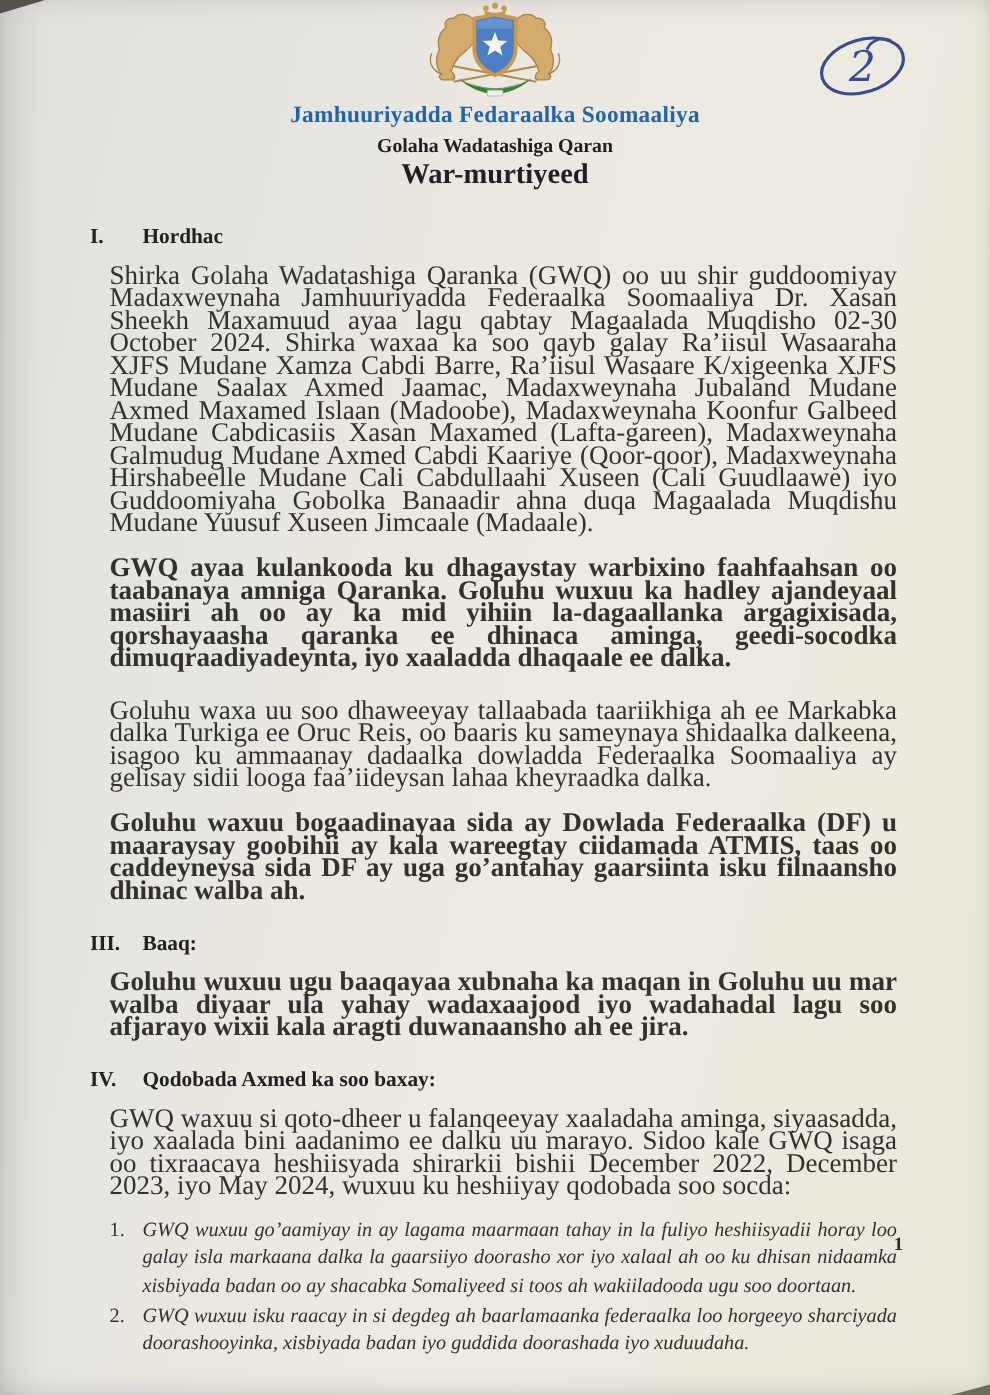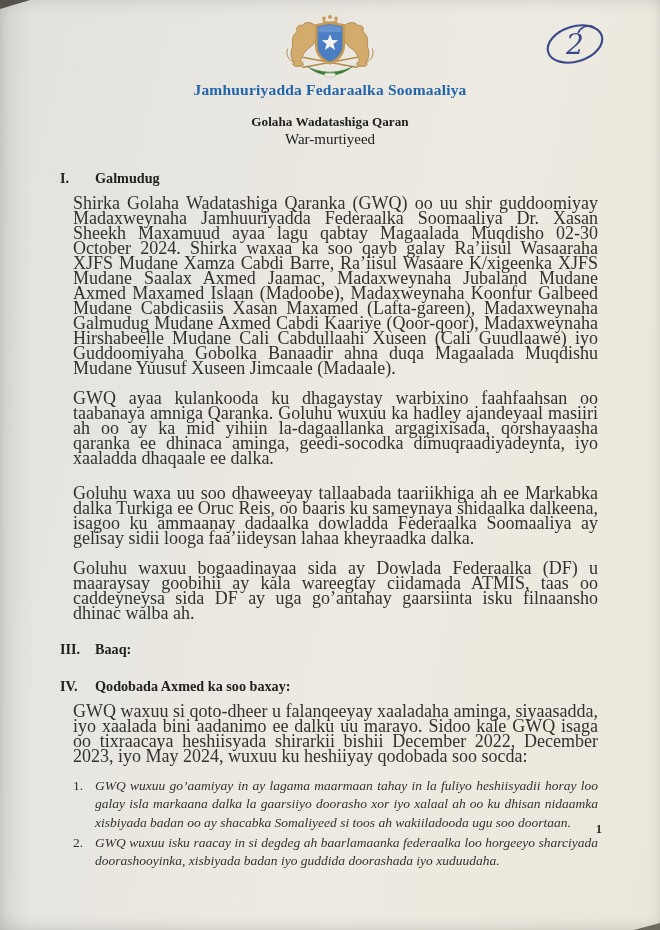--- a/index.html
+++ b/index.html
@@ -26,31 +26,31 @@
     border-top: 9px solid #55524b;
     border-right: 30px solid transparent;
   }
   .corner-br {
     position: absolute; bottom: 0; right: 0;
     width: 0; height: 0;
     border-bottom: 7px solid #6e6a60;
     border-left: 26px solid transparent;
   }
   
-  .doc-header { text-align: center; padding-top: 13px; }
+  .doc-header { text-align: center; padding-top: 0; }
   .emblem-wrap { line-height: 0; }
   .doc-title {
     margin-top: 2px;
     color: #2264aa;
     font-size: 15.5px;
     font-weight: bold;
     letter-spacing: 0.2px;
   }
-  .doc-sub1 { margin-top: 15px; font-size: 13.2px; font-weight: bold; color: #21201c; }
-  .doc-sub2 { margin-top: 1px; font-size: 15px; font-weight: normal; color: #21201c; }
+  .doc-sub1 { margin-top: 3px; font-size: 13.2px; font-weight: bold; color: #21201c; }
+  .doc-sub2 { margin-top: 1px; font-size: 19px; font-weight: bold; color: #21201c; }
   
   .handwritten {
     position: absolute; top: 15px; right: 44px;
     width: 82px; height: 58px;
   }
   
   .content { padding: 22px 62px 0 60px; }
   .doc-section { margin-top: 20px; }
   .doc-section:first-child { margin-top: 0; }
   .sec-head { display: flex; margin-bottom: 9px; }
@@ -59,21 +59,21 @@
     font-weight: bold; font-size: 14.2px; color: #23211d;
   }
   .sec-title { font-weight: bold; font-size: 14.2px; color: #23211d; }
   .para {
     margin: 0 0 15px 13px;
     font-size: 18px;
     line-height: 15px;
     text-align: justify;
     color: #33312c;
   }
-  .para:last-child { margin-bottom: 0; }
+  .para:last-child { margin-bottom: 0; font-weight: bold; }
   .num-list { margin: -2px 0 0 13px; padding: 0; list-style: none; }
   .list-item { display: flex; margin-top: 2px; }
   .li-num {
     flex: 0 0 22px; width: 22px;
     font-size: 13.5px; line-height: 18.3px; color: #33312c;
   }
   .li-text {
     flex: 1;
     font-size: 13.5px; line-height: 18.3px;
     text-align: justify; color: #33312c; font-style: italic;
@@ -134,36 +134,37 @@
     <div class="doc-title">Jamhuuriyadda Fedaraalka Soomaaliya</div>
     <div class="doc-sub1">Golaha Wadatashiga Qaran</div>
     <div class="doc-sub2">War-murtiyeed</div>
   </header>
 
   <main class="content">
 
     <section class="doc-section">
       <div class="sec-head">
         <span class="sec-num">I.</span>
-        <span class="sec-title">Galmudug</span>
+        <span class="sec-title">Hordhac</span>
       </div>
       <p class="para">Shirka Golaha Wadatashiga Qaranka (GWQ) oo uu shir guddoomiyay Madaxweynaha Jamhuuriyadda Federaalka Soomaaliya Dr. Xasan Sheekh Maxamuud ayaa lagu qabtay Magaalada Muqdisho 02-30 October 2024. Shirka waxaa ka soo qayb galay Ra’iisul Wasaaraha XJFS Mudane Xamza Cabdi Barre, Ra’iisul Wasaare K/xigeenka XJFS Mudane Saalax Axmed Jaamac, Madaxweynaha Jubaland Mudane Axmed Maxamed Islaan (Madoobe), Madaxweynaha Koonfur Galbeed Mudane Cabdicasiis Xasan Maxamed (Lafta-gareen), Madaxweynaha Galmudug Mudane Axmed Cabdi Kaariye (Qoor-qoor), Madaxweynaha Hirshabeelle Mudane Cali Cabdullaahi Xuseen (Cali Guudlaawe) iyo Guddoomiyaha Gobolka Banaadir ahna duqa Magaalada Muqdishu Mudane Yuusuf Xuseen Jimcaale (Madaale).</p>
       <p class="para">GWQ ayaa kulankooda ku dhagaystay warbixino faahfaahsan oo taabanaya amniga Qaranka. Goluhu wuxuu ka hadley ajandeyaal masiiri ah oo ay ka mid yihiin la-dagaallanka argagixisada, qorshayaasha qaranka ee dhinaca aminga, geedi-socodka dimuqraadiyadeynta, iyo xaaladda dhaqaale ee dalka.</p>
     </section>
 
     <section class="doc-section">
       <p class="para">Goluhu waxa uu soo dhaweeyay tallaabada taariikhiga ah ee Markabka dalka Turkiga ee Oruc Reis, oo baaris ku sameynaya shidaalka dalkeena, isagoo ku ammaanay dadaalka dowladda Federaalka Soomaaliya ay gelisay sidii looga faa’iideysan lahaa kheyraadka dalka.</p>
       <p class="para">Goluhu waxuu bogaadinayaa sida ay Dowlada Federaalka (DF) u maaraysay goobihii ay kala wareegtay ciidamada ATMIS, taas oo caddeyneysa sida DF ay uga go’antahay gaarsiinta isku filnaansho dhinac walba ah.</p>
     </section>
 
     <section class="doc-section">
       <div class="sec-head">
         <span class="sec-num">III.</span>
         <span class="sec-title">Baaq:</span>
       </div>
+      <p class="para">Goluhu wuxuu ugu baaqayaa xubnaha ka maqan in Goluhu uu mar walba diyaar ula yahay wadaxaajood iyo wadahadal lagu soo afjarayo wixii kala aragti duwanaansho ah ee jira.</p>
     </section>
 
     <section class="doc-section">
       <div class="sec-head">
         <span class="sec-num">IV.</span>
         <span class="sec-title">Qodobada Axmed ka soo baxay:</span>
       </div>
       <p class="para">GWQ waxuu si qoto-dheer u falanqeeyay xaaladaha aminga, siyaasadda, iyo xaalada bini aadanimo ee dalku uu marayo. Sidoo kale GWQ isaga oo tixraacaya heshiisyada shirarkii bishii December 2022, December 2023, iyo May 2024, wuxuu ku heshiiyay qodobada soo socda:</p>
       <ol class="num-list">
         <li class="list-item">

